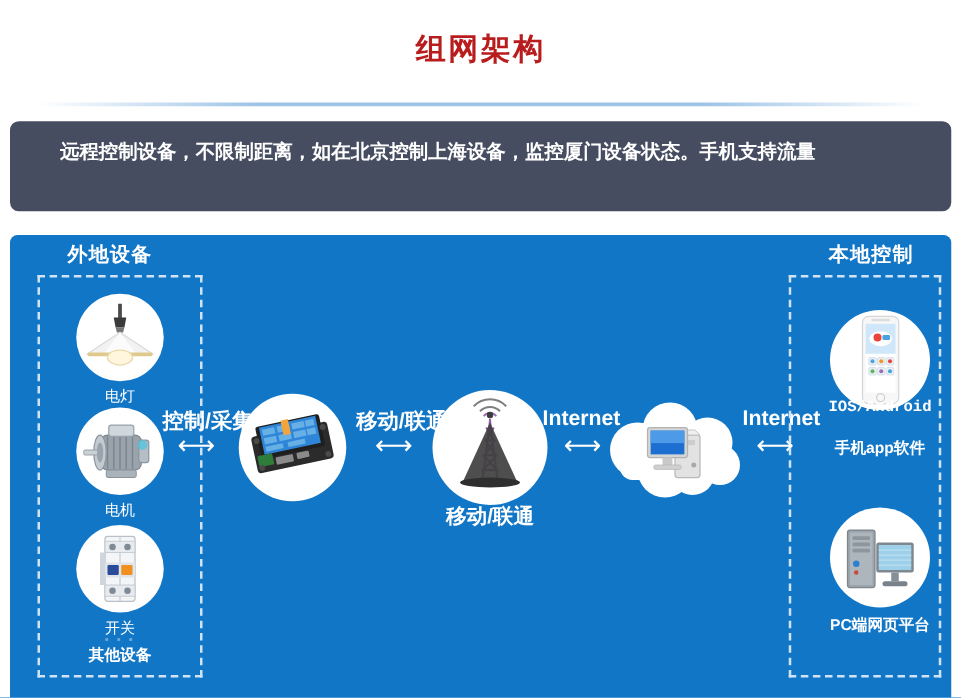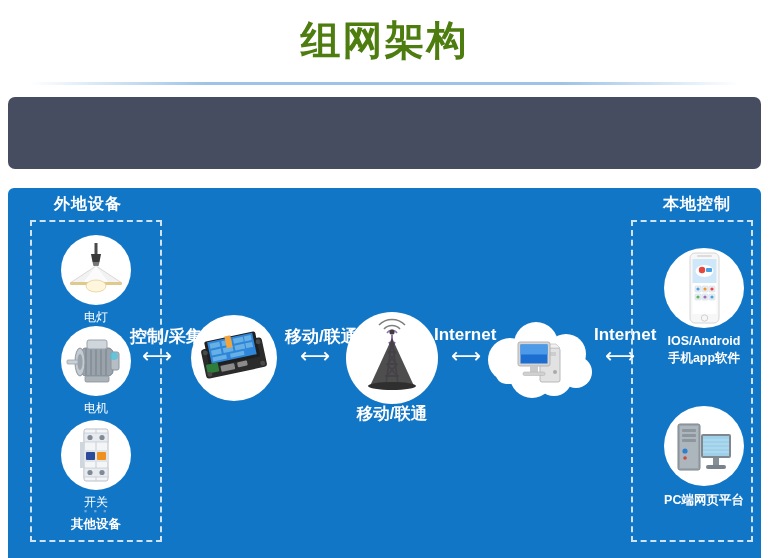--- a/index.html
+++ b/index.html
@@ -7,23 +7,23 @@
     width:769px;height:558px;
     background:#ffffff;
     font-family:"Liberation Sans","DejaVu Sans",sans-serif;
     overflow:hidden;
     position:relative;
   }
   
   .title{
     position:absolute;left:0;top:18px;width:769px;
     text-align:center;
-    font-size:40px;line-height:44px;
+    font-size:24px;line-height:44px;
     font-weight:bold;
-    color:#4d7c0f;
+    color:#b91c1c;
     letter-spacing:2px;
   }
   .divider{
     position:absolute;left:30px;top:82px;width:709px;height:3px;
     background:linear-gradient(to right,rgba(173,205,233,0),#9dc3e6 25%,#9dc3e6 75%,rgba(173,205,233,0));
   }
   
   .banner{
     position:absolute;left:8px;top:97px;width:753px;height:72px;
     background:#474d60;
@@ -88,20 +88,21 @@
   
   svg{display:block;}
 </style>
 </head>
 <body>
 
 <div class="title">组网架构</div>
 <div class="divider"></div>
 
 <div class="banner">
+  <div><span class="ind"></span><span>远程控制设备，不限制距离，如在北京控制上海设备，监控厦门设备状态。手机支持流量</span></div>
 </div>
 
 <div class="stage">
 
   <div class="panel-head head-left">外地设备</div>
   <div class="panel-head head-right">本地控制</div>
 
   <div class="dashbox box-left"></div>
 
   <div class="circ" style="left:53px;top:47px;width:70px;height:70px;">
@@ -280,21 +281,21 @@
           <circle cx="41" cy="41" r="1.6" fill="#f0962e"></circle>
         <circle cx="48" cy="41" r="1.6" fill="#e8453c"></circle>
           <circle cx="34" cy="49" r="1.6" fill="#59b85e"></circle>
         <circle cx="41" cy="49" r="1.6" fill="#9a6fb5"></circle>
           <circle cx="48" cy="49" r="1.6" fill="#4aa3e0"></circle>
       </g>
       <rect x="33" y="7" width="15" height="2" rx="1" fill="#dcdcdc"></rect>
       <circle cx="40.5" cy="70" r="3.2" fill="none" stroke="#d0d0d0" stroke-width="1"></circle>
     </svg>
   </div>
-  <div class="cap mid" style="left:641px;top:146px;width:110px;">IOS/Android</div>
+  <div class="cap mid" style="left:641px;top:131px;width:110px;font-family:Liberation Mono, monospace;">IOS/Android</div>
   <div class="cap mid" style="left:641px;top:163px;width:110px;">手机app软件</div>
 
   <div class="circ" style="left:656px;top:218px;width:80px;height:80px;">
     <svg width="80" height="80" viewBox="0 0 80 80">
       <rect x="14" y="18" width="22" height="46" rx="2" fill="#9ba3ab" stroke="#7d858d" stroke-width="1"></rect>
       <rect x="16" y="20" width="18" height="42" fill="#aeb6bd"></rect>
       <g fill="#8d959d">
         <rect x="18" y="23" width="14" height="3" rx="1"></rect>
         <rect x="18" y="28" width="14" height="3" rx="1"></rect>
         <rect x="18" y="33" width="14" height="3" rx="1"></rect>

